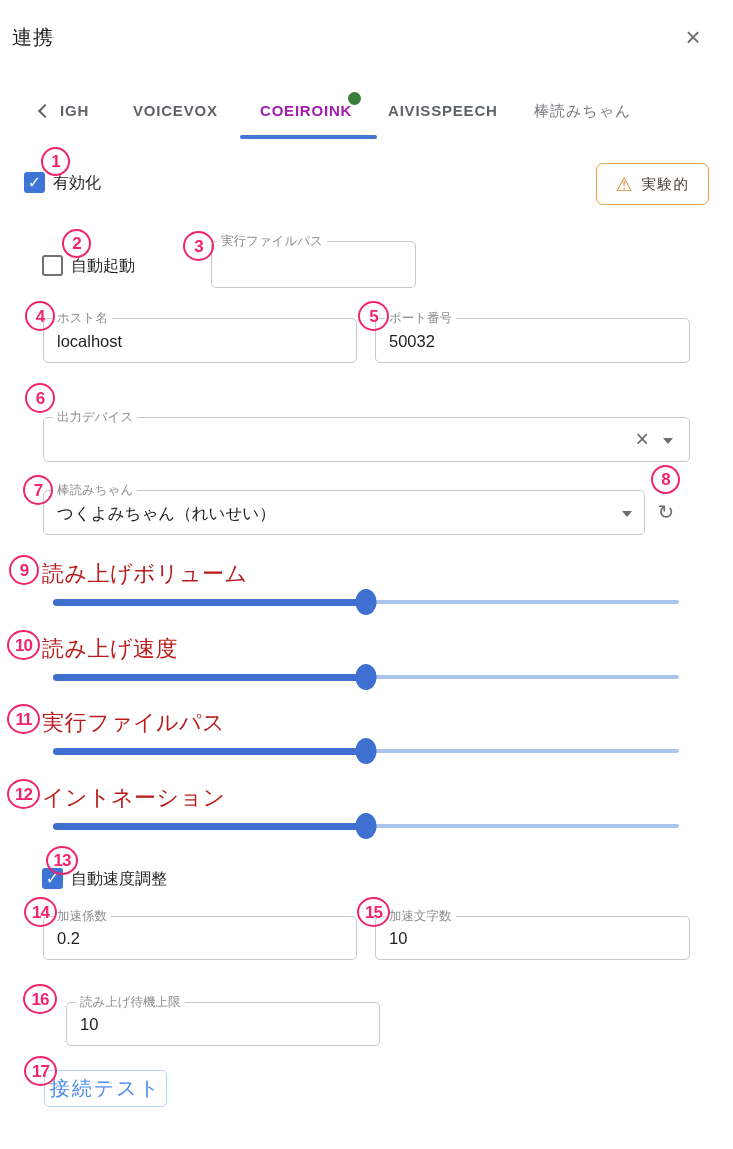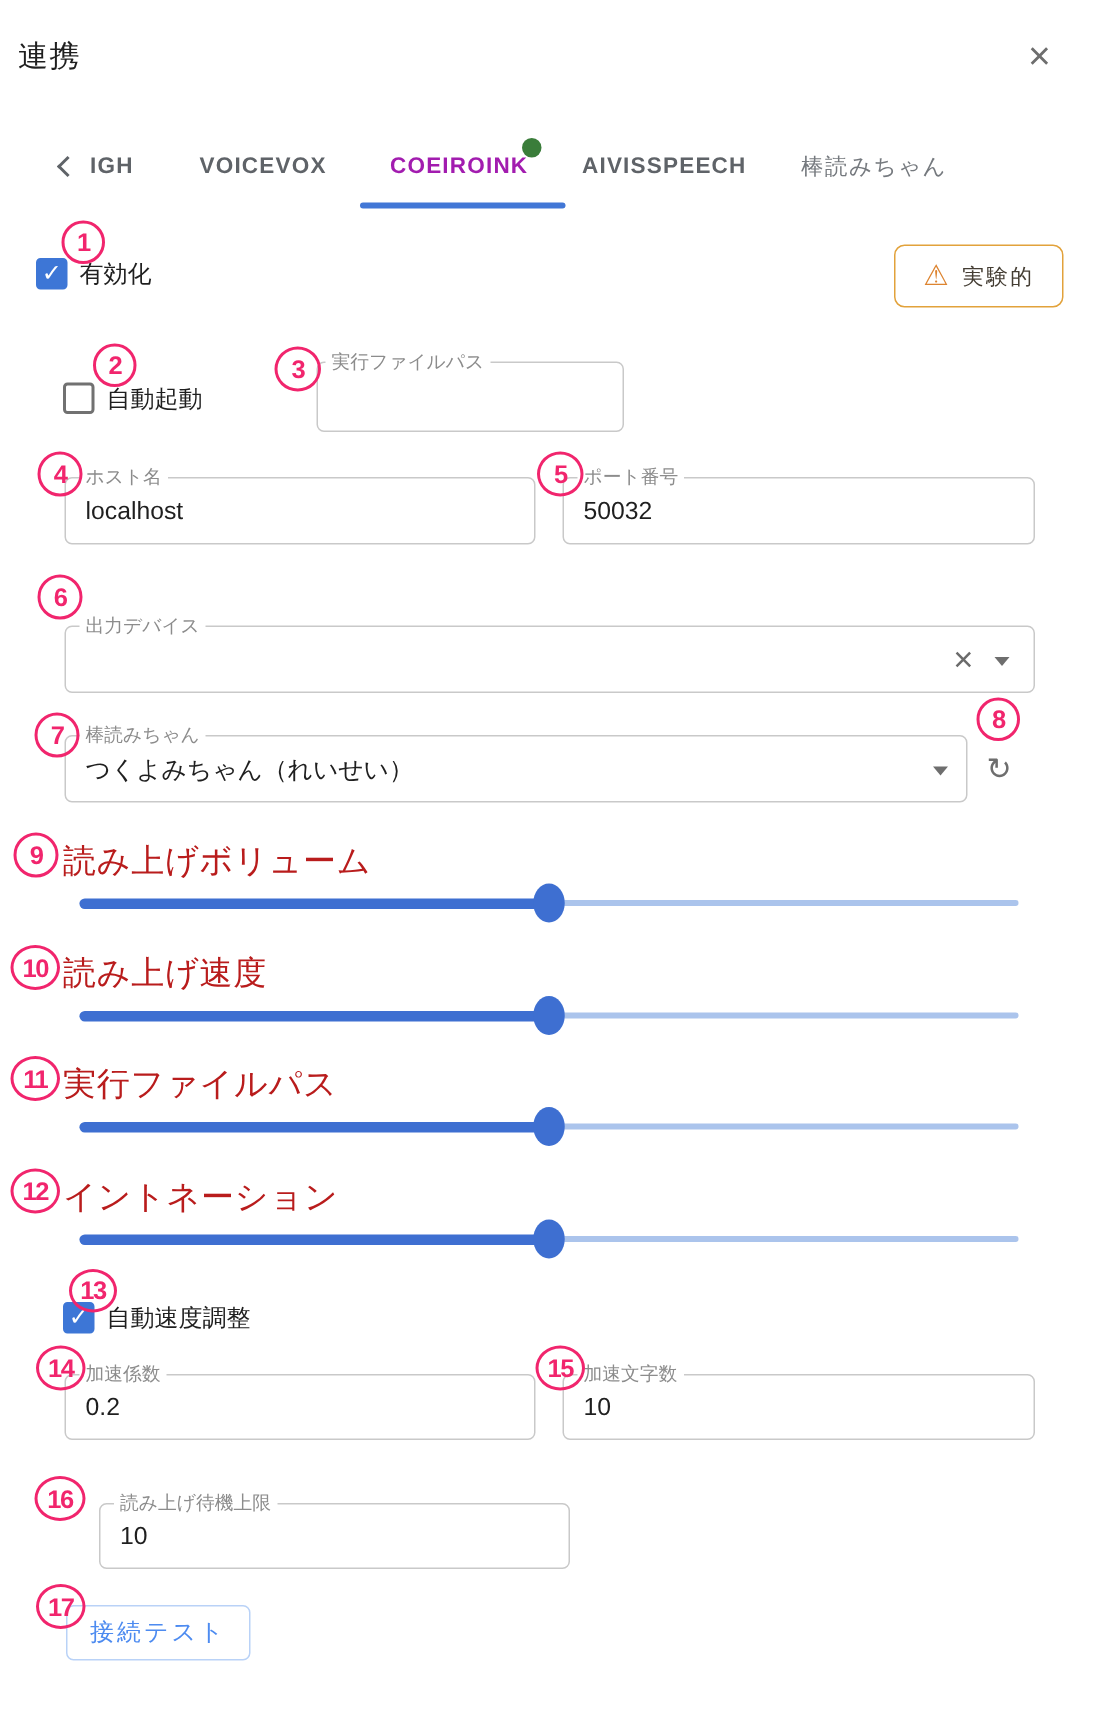--- a/index.html
+++ b/index.html
@@ -56,21 +56,21 @@
   .slider-label { font-size:22px; color:#b91c1c; letter-spacing:0.5px; }
   .slider { height:24px; cursor:pointer; }
   .track-rest { position:absolute; left:0; right:0; top:50%; height:4px; margin-top:-2px; background:#abc4ec; border-radius:2px; }
   .track-fill { position:absolute; left:0; top:50%; height:7px; margin-top:-3.5px; background:#3e6fd1; border-radius:4px; }
   .thumb { position:absolute; top:50%; width:21px; height:26px; border-radius:50%; background:#3e6fd1;
            transform:translate(-50%,-50%); }
 
   
   .connect-btn { left:44px; top:1070px; width:123px; height:37px; border:1px solid #b9d2f7; border-radius:5px;
                  background:#fff; display:flex; align-items:center; justify-content:center;
-                 font-size:16px; color:#4d8bf0; letter-spacing:2px; cursor:pointer; }
+                 font-size:20px; color:#4d8bf0; letter-spacing:2px; cursor:pointer; }
 
   
   .anno { border:2.5px solid #f1256d; border-radius:50%; color:#f1256d; background:transparent;
           display:flex; align-items:center; justify-content:center; font-size:17px; font-weight:700;
           letter-spacing:-1px; z-index:50; line-height:1; }
 </style>
 </head>
 <body>
 
 <div id="app">

